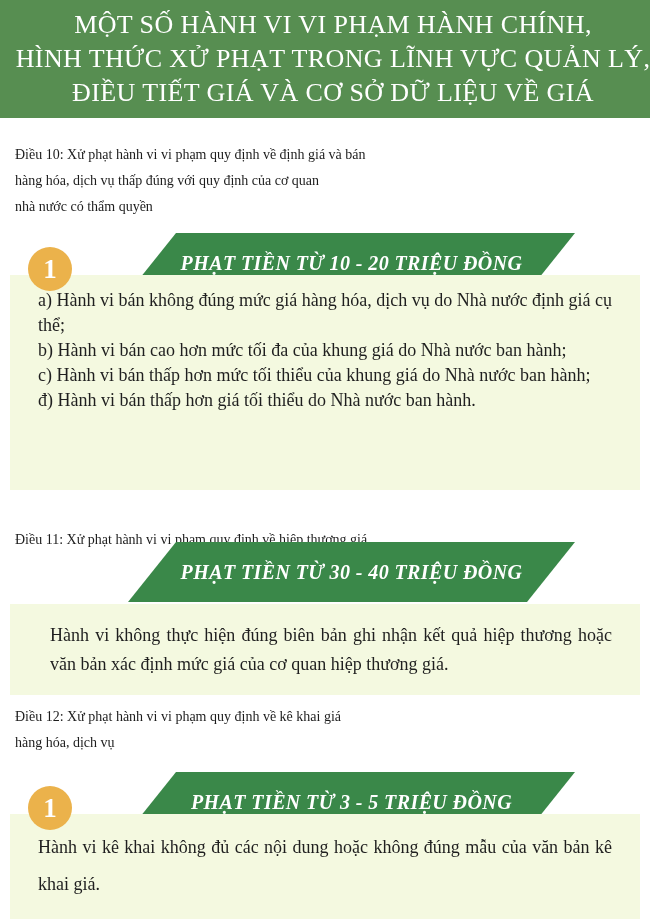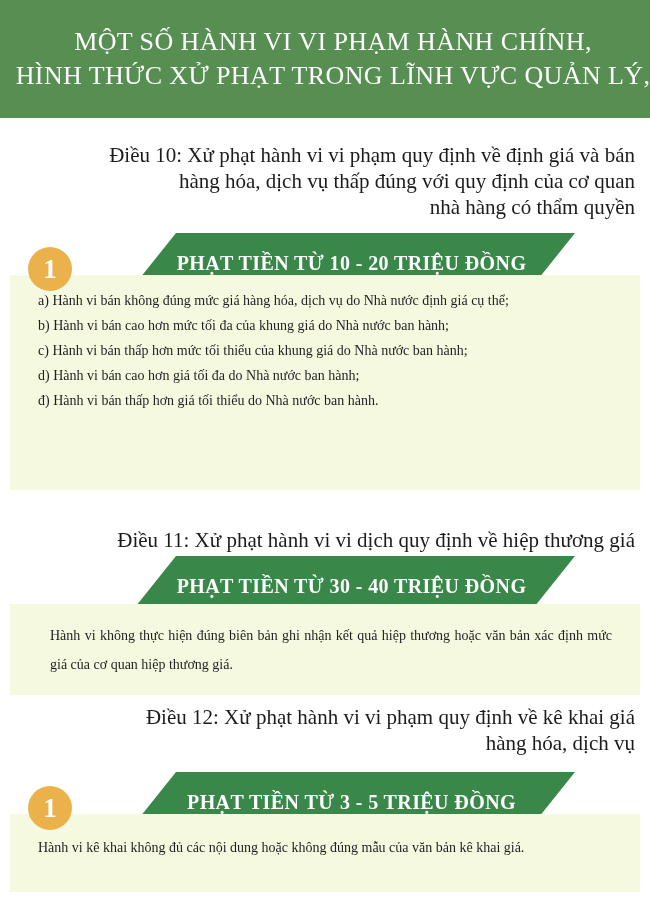--- a/index.html
+++ b/index.html
@@ -29,55 +29,56 @@
     line-height: 34px;
     letter-spacing: 0.4px;
     padding-left: 16px;
   }
   .header-line { white-space: nowrap; }
 
   
   .sec-heading {
     position: absolute;
     left: 15px; right: 15px;
-    text-align: right;
-    font-size: 21px;
+    text-align: left;
+    font-size: 14px;
     line-height: 26px;
     color: var(--heading-color, #1c1c1c);
   }
   #h1 { top: 142px; }
   #h2 { top: 527px; }
   #h3 { top: 704px; }
 
   
   .banner-row {
     position: absolute;
     left: 0; right: 0;
     height: 42px;
   }
   #b1 { top: 233px; }
-  #b2 { top: 556px; }
+  #b2 { top: 542px; }
   #b3 { top: 772px; }
 
   .banner {
     position: absolute;
     left: 128px;
     top: 0;
     width: 447px;
     height: 60px;
     background: var(--banner-bg, #3a8849);
     clip-path: polygon(48px 0, 100% 0, calc(100% - 48px) 100%, 0 100%);
     display: flex;
     align-items: center;
     justify-content: center;
     color: #ffffff;
     font-weight: bold;
     font-size: 20px;
     letter-spacing: 0.4px;
     white-space: nowrap;
+    font-style: italic;
   }
 
   .circle {
     position: absolute;
     left: 28px;
     top: 14px;
     width: 44px;
     height: 44px;
     border-radius: 50%;
     background: var(--circle-bg, #ebb24b);
@@ -92,63 +93,63 @@
 
   
   .box {
     position: absolute;
     left: 10px;
     width: 630px;
     box-sizing: border-box;
     background: var(--box-bg, #f4f9e0);
     padding: 13px 28px 16px 28px;
     text-align: justify;
-    font-size: 14px;
+    font-size: 18px;
     line-height: 25px;
   }
   #box1 { top: 275px; min-height: 215px; }
   #box2 { top: 604px; min-height: 82px;  padding-top: 17px; line-height: 29px; padding-left: 40px; }
   #box3 { top: 814px; min-height: 78px;  padding-top: 15px; line-height: 37px; }
   .box p { margin: 0; }
 </style>
 </head>
 <body>
 
 <div class="page">
 
   <header class="header">
     <div class="header-line">MỘT SỐ HÀNH VI VI PHẠM HÀNH CHÍNH,</div>
     <div class="header-line">HÌNH THỨC XỬ PHẠT TRONG LĨNH VỰC QUẢN LÝ,</div>
+    <div class="header-line">ĐIỀU TIẾT GIÁ VÀ CƠ SỞ DỮ LIỆU VỀ GIÁ</div>
   </header>
 
   <div class="sec-heading" id="h1">
     <div>Điều 10: Xử phạt hành vi vi phạm quy định về định giá và bán</div>
     <div>hàng hóa, dịch vụ thấp đúng với quy định của cơ quan</div>
-    <div>nhà hàng có thẩm quyền</div>
+    <div>nhà nước có thẩm quyền</div>
   </div>
 
   <div class="banner-row" id="b1">
     <div class="circle">
       <span>1</span>
     </div>
     <div class="banner">
       <span>PHẠT TIỀN TỪ 10 - 20 TRIỆU ĐỒNG</span>
     </div>
   </div>
 
   <div class="box" id="box1">
     <p>a) Hành vi bán không đúng mức giá hàng hóa, dịch vụ do Nhà nước định giá cụ thể;</p>
     <p>b) Hành vi bán cao hơn mức tối đa của khung giá do Nhà nước ban hành;</p>
     <p>c) Hành vi bán thấp hơn mức tối thiểu của khung giá do Nhà nước ban hành;</p>
-    <p>d) Hành vi bán cao hơn giá tối đa do Nhà nước ban hành;</p>
     <p>đ) Hành vi bán thấp hơn giá tối thiểu do Nhà nước ban hành.</p>
   </div>
 
   <div class="sec-heading" id="h2">
-    <div>Điều 11: Xử phạt hành vi vi dịch quy định về hiệp thương giá</div>
+    <div>Điều 11: Xử phạt hành vi vi phạm quy định về hiệp thương giá</div>
   </div>
 
   <div class="banner-row" id="b2">
     <div class="banner">
       <span>PHẠT TIỀN TỪ 30 - 40 TRIỆU ĐỒNG</span>
     </div>
   </div>
 
   <div class="box" id="box2">
     <p>Hành vi không thực hiện đúng biên bản ghi nhận kết quả hiệp thương hoặc văn bản xác định mức giá của cơ quan hiệp thương giá.</p>

